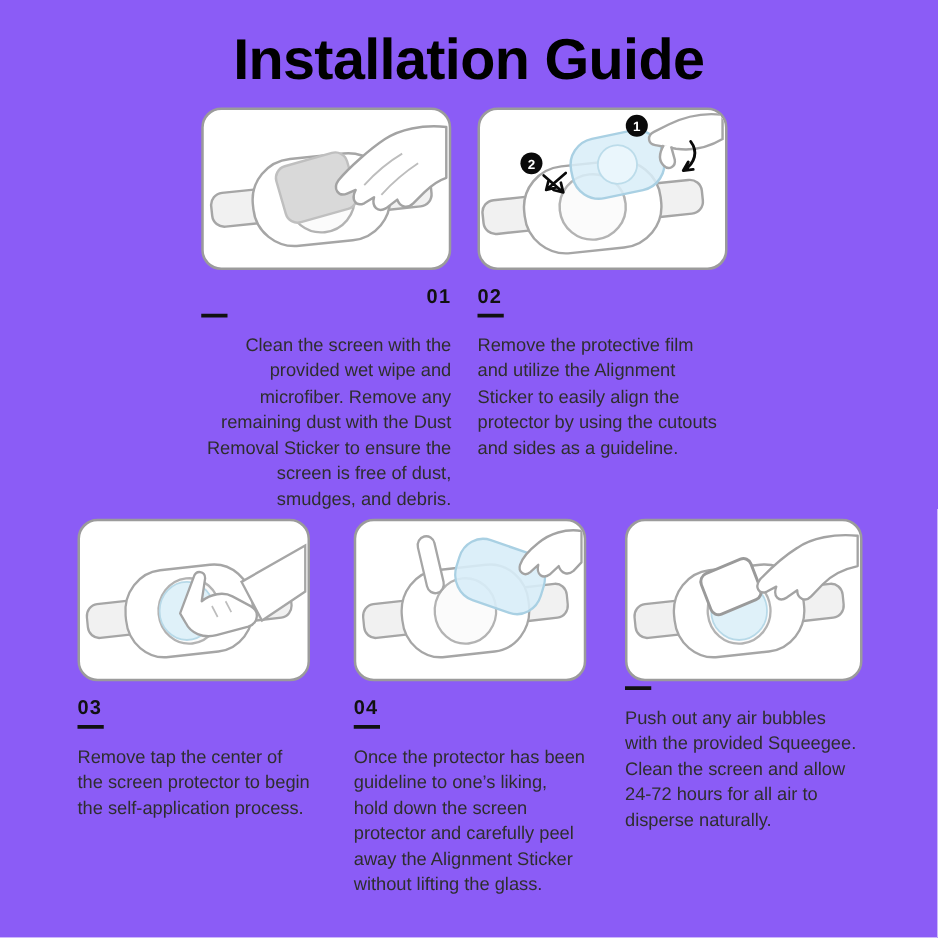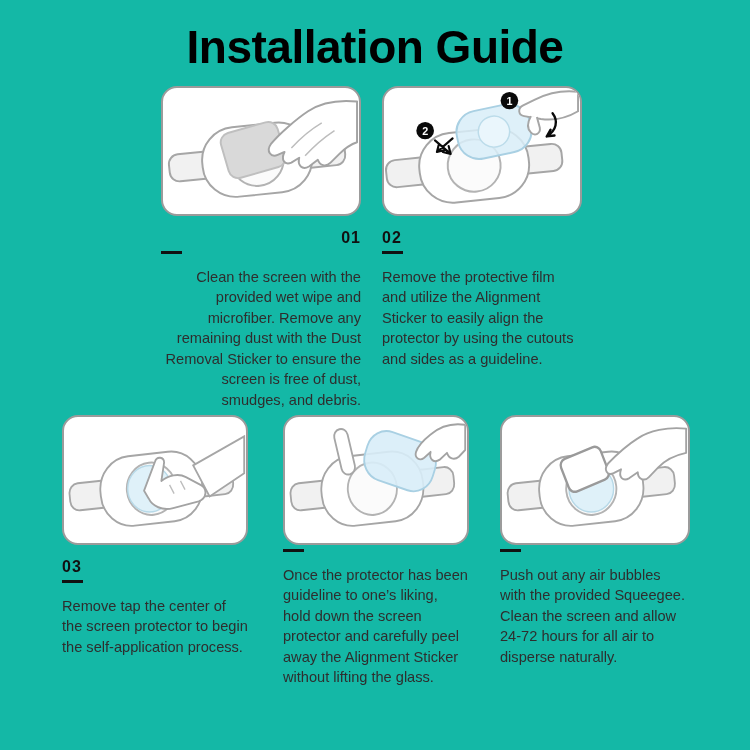--- a/index.html
+++ b/index.html
@@ -1,18 +1,18 @@
 <!DOCTYPE html>
 <html><head>
 <meta charset="utf-8">
 <style>
   * { box-sizing: border-box; margin: 0; padding: 0; }
   html, body { width: 750px; height: 750px; background: #fff; }
   body { font-family: "Liberation Sans", "DejaVu Sans", sans-serif; color: #2b2b2b; }
-  .page { position: relative; width: 750px; height: 750px; overflow: hidden; background: #14b8a6; }
+  .page { position: relative; width: 750px; height: 750px; overflow: hidden; background: #8b5cf6; }
   .page-title { position: absolute; top: 20px; left: 0; width: 100%; text-align: center;
                 font-size: 46px; font-weight: 700; color: #000; letter-spacing: -0.5px; }
   .step { position: absolute; }
   .panel { border: 2px solid #9b9b9b; border-radius: 16px; background: #fff; overflow: hidden; height: 130px; }
   .panel svg { display: block; width: 100%; height: 126px; }
   .step-number { margin-top: 13px; font-size: 16px; font-weight: 700; color: #111; letter-spacing: 1px; }
   .step-rule { width: 21px; height: 3px; background: #111; margin-top: 4px; }
   .step-text { margin-top: 13px; font-size: 14.6px; line-height: 1.4; color: #2e2e2e; }
   .step-01 { left: 161px; top: 86px;  width: 200px; text-align: right; }
   .step-02 { left: 382px; top: 86px;  width: 200px; }
@@ -115,20 +115,21 @@
           <rect x="40" y="38" width="112" height="72" rx="34"></rect>
           <circle cx="96" cy="74" r="27" fill="#fbfbfb" stroke="#b3b3b3"></circle>
         </g>
         <g transform="rotate(18 128 44)">
           <rect x="88" y="20" width="78" height="52" rx="22" fill="#d8edf8" fill-opacity="0.9" stroke="#a9d0e3" stroke-width="2"></rect>
         </g>
         <rect x="58" y="12" width="15" height="48" rx="7.5" transform="rotate(-14 65 36)" fill="#fff" stroke="#a6a6a6" stroke-width="2"></rect>
         <path d="M198,8 C184,6 170,10 160,18 C152,24 146,30 144,36 C142,42 148,46 153,42 L160,36 C158,44 164,48 170,44 L178,37 C180,43 186,45 191,41 L198,34 Z" fill="#fff" stroke="#a3a3a3" stroke-width="2" stroke-linejoin="round"></path>
       </svg>
     </div>
+    <div class="step-number">04</div>
     <div class="step-rule"></div>
     <p class="step-text">Once the protector has been guideline to one’s liking, hold down the screen protector and carefully peel away the Alignment Sticker without lifting the glass.</p>
   </section>
 
   <section class="step step-05">
     <div class="panel">
       <svg viewBox="0 0 200 130" preserveAspectRatio="none">
         <g transform="rotate(-6 96 74)" stroke="#a6a6a6" stroke-width="2" fill="#fff">
           <rect x="6" y="60" width="46" height="28" rx="10" fill="#f1f1f1"></rect>
           <rect x="140" y="60" width="46" height="28" rx="10" fill="#f1f1f1"></rect>

